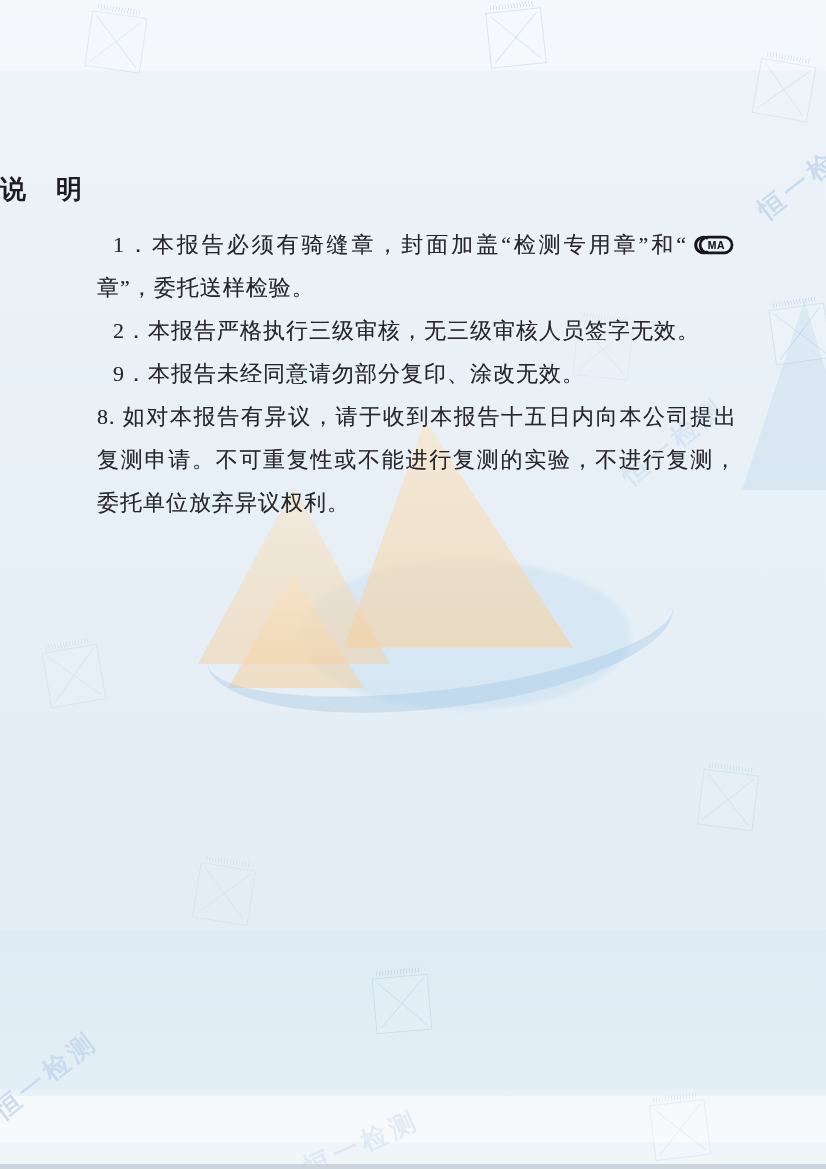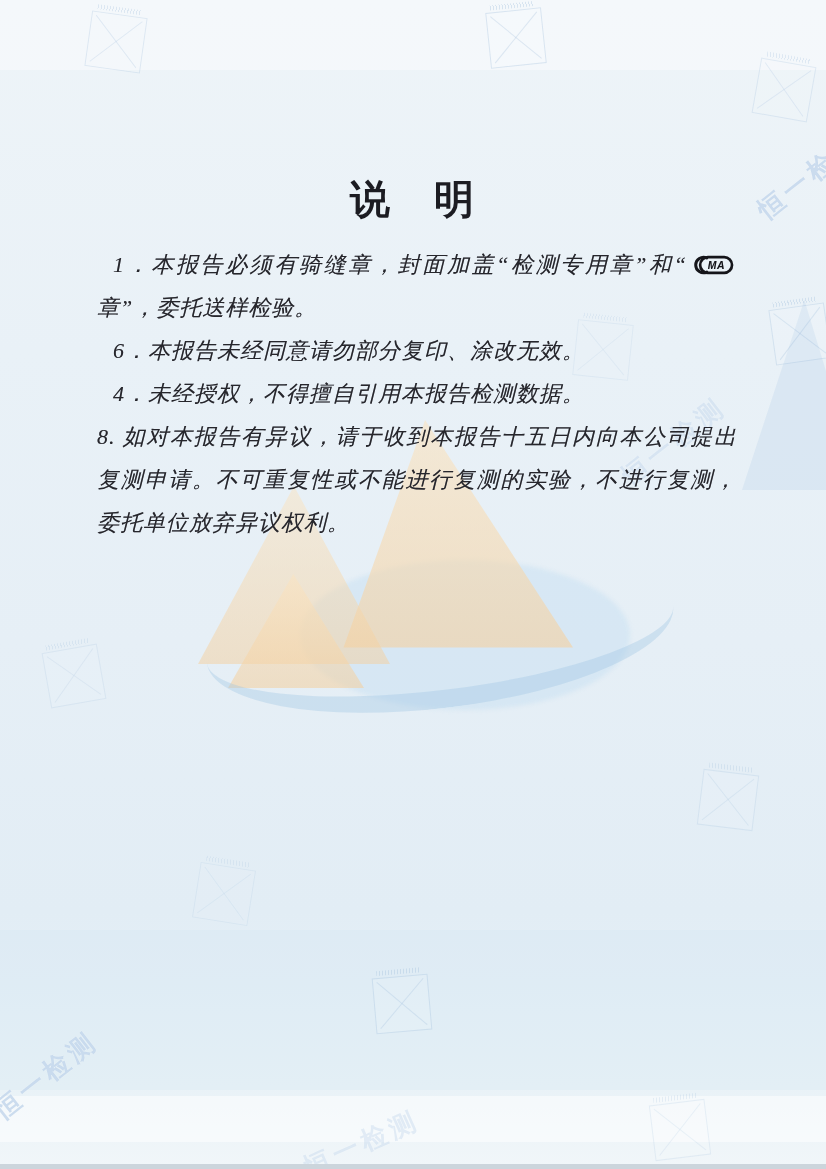--- a/index.html
+++ b/index.html
@@ -63,34 +63,34 @@
   }
   .blue-tri{
     position:absolute;left:742px;top:300px;width:120px;height:190px;
     background:rgba(175,205,232,.25);
     clip-path:polygon(52% 0,100% 100%,0 100%);
   }
   
   .content{position:relative;z-index:2;}
   h1.doc-title{
     margin:172px 0 16px 0;
-    text-align:center;
-    font-size:40px;font-weight:700;
+    text-align:left;
+    font-size:26px;font-weight:700;
     letter-spacing:2px;
     color:#1c1c22;
   }
   .notes{
     width:640px;
     margin-left:97px;
     font-size:22px;
     line-height:43px;
     letter-spacing:1px;
     text-align:justify;
   }
-  .notes p{margin:0;text-shadow:0 0 .5px rgba(20,20,30,.35);font-style:italic;}
+  .notes p{margin:0;text-shadow:0 0 .5px rgba(20,20,30,.35);}
   .notes p.indent{text-indent:16px;}
   .cma{
     display:inline-block;width:46px;height:22px;vertical-align:-4px;
     margin:0 2px;
   }
 </style>
 </head>
 <body>
 
 <div class="page">
@@ -150,19 +150,19 @@
     <h1 class="doc-title">说　明</h1>
 
     <div class="notes">
       <p class="indent">
         <span>1．本报告必须有骑缝章，封面加盖“检测专用章”和“</span><svg class="cma" viewBox="0 0 62 28">
           <path d="M 24 4.5 A 10.5 10.5 0 1 0 24 23.5" fill="none" stroke="#15151a" stroke-width="4" stroke-linecap="round"></path>
           <rect x="15" y="3.5" width="43" height="21" rx="10.5" fill="none" stroke="#15151a" stroke-width="3.6"></rect>
           <text x="37" y="19.5" text-anchor="middle" font-size="14" font-weight="bold" font-family="Liberation Sans, sans-serif" fill="#15151a">MA</text>
         </svg><span>章”，委托送样检验。</span>
       </p>
-      <p class="indent">6．本报告未经同意请勿部分复印、涂改无效。</p>
-      <p class="indent">4．未经授权，不得擅自引用本报告检测数据。</p>
+      <p class="indent">2．本报告严格执行三级审核，无三级审核人员签字无效。</p>
+      <p class="indent">9．本报告未经同意请勿部分复印、涂改无效。</p>
       <p>8. 如对本报告有异议，请于收到本报告十五日内向本公司提出复测申请。不可重复性或不能进行复测的实验，不进行复测，委托单位放弃异议权利。</p>
     </div>
   </div>
 
 </div>
 
 </body></html>

